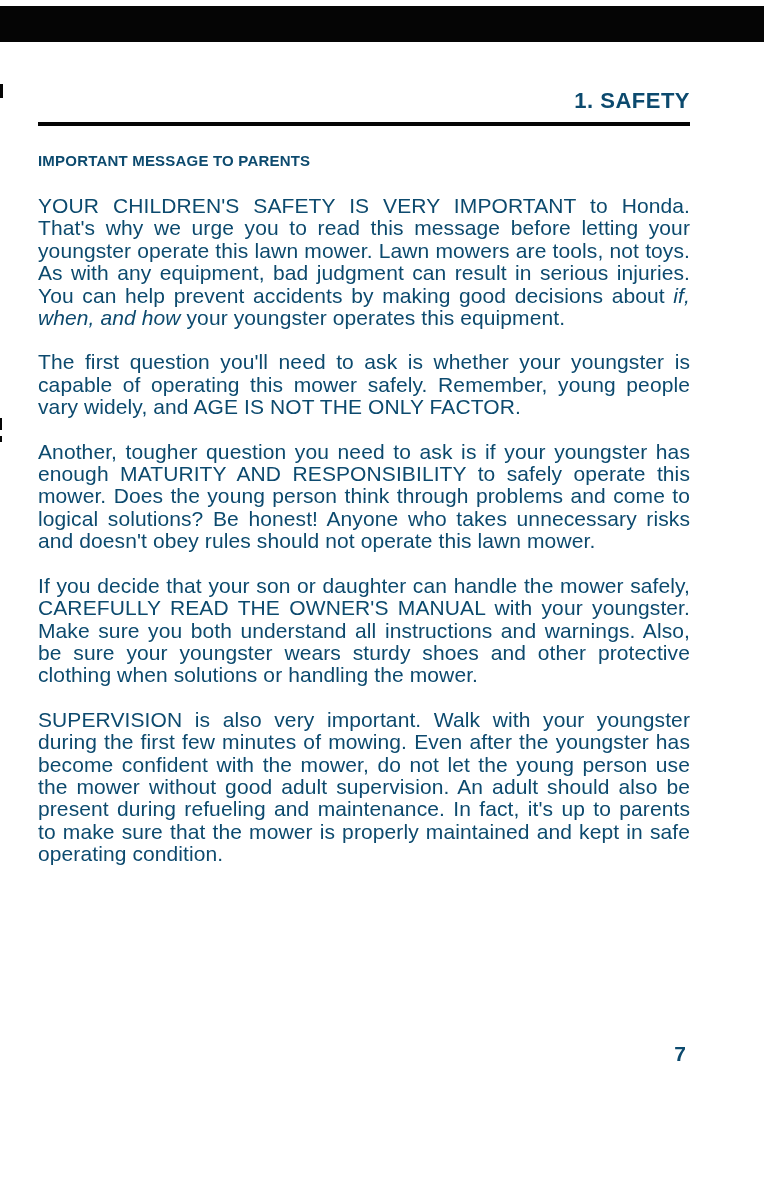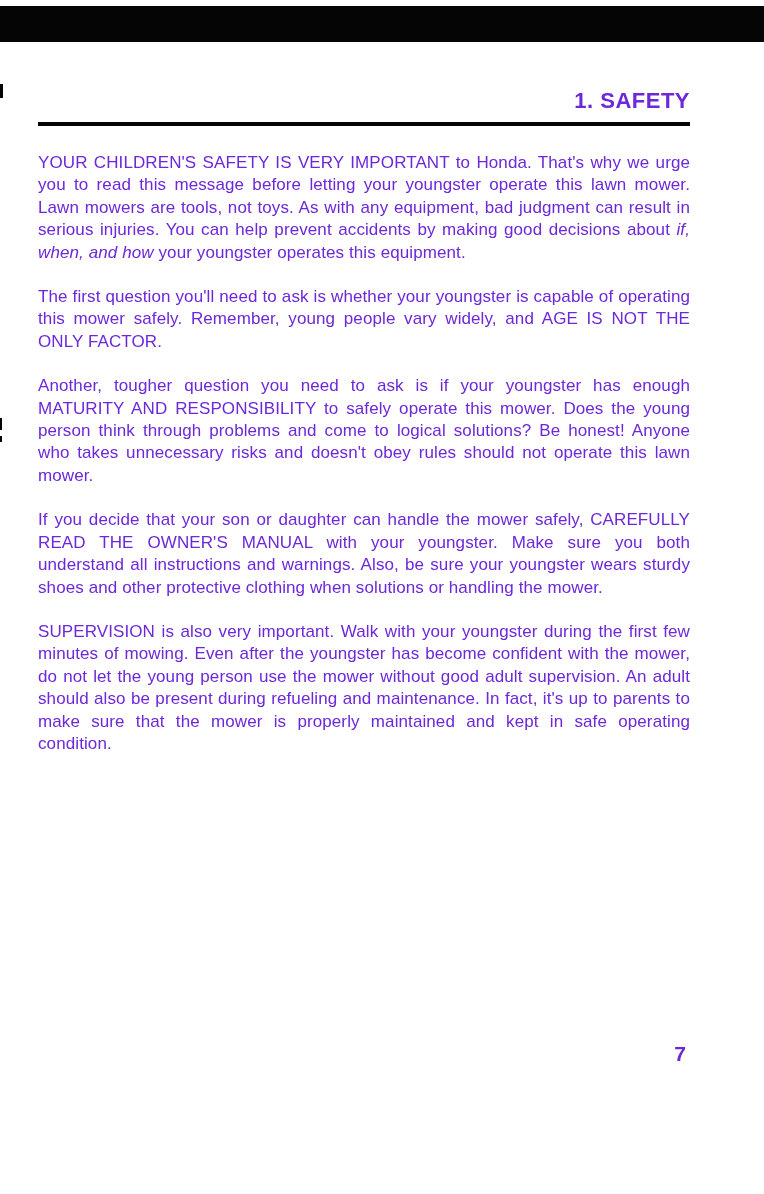--- a/index.html
+++ b/index.html
@@ -7,21 +7,21 @@
     padding: 0;
     background: #e8e8e8;
   }
   .page {
     position: relative;
     width: 764px;
     height: 1194px;
     margin: 0 auto;
     background: #ffffff;
     font-family: "Liberation Sans", sans-serif;
-    color: #6d28d9;
+    color: #0c4a6e;
     overflow: hidden;
   }
   .top-bar {
     position: absolute;
     top: 6px;
     left: 0;
     width: 100%;
     height: 36px;
     background: #050505;
   }
@@ -52,21 +52,21 @@
     margin: 0 0 26px 0;
   }
   .section-heading {
     margin: 0 0 26px 0;
     font-size: 15px;
     font-weight: bold;
     letter-spacing: 0.2px;
   }
   .para {
     margin: 0 0 22px 0;
-    font-size: 17px;
+    font-size: 21px;
     line-height: 22.4px;
     text-align: justify;
     letter-spacing: 0.1px;
   }
   .para em {
     font-style: italic;
   }
   .page-number {
     position: absolute;
     right: 78px;
@@ -85,20 +85,21 @@
   <div class="scan-artifact artifact-1"></div>
   <div class="scan-artifact artifact-2"></div>
   <div class="scan-artifact artifact-3"></div>
 
   <div class="content">
 
     <h1 class="chapter-title">1. SAFETY</h1>
 
     <div class="header-rule"></div>
 
+    <h2 class="section-heading">IMPORTANT MESSAGE TO PARENTS</h2>
 
     <p class="para"><span>YOUR CHILDREN'S SAFETY IS VERY IMPORTANT to Honda. That's why we urge you to read this message before letting your youngster operate this lawn mower. Lawn mowers are tools, not toys. As with any equipment, bad judgment can result in serious injuries. You can help prevent accidents by making good decisions about </span><em>if, when, and how</em><span> your youngster operates this equipment.</span></p>
 
     <p class="para">The first question you'll need to ask is whether your youngster is capable of operating this mower safely. Remember, young people vary widely, and AGE IS NOT THE ONLY FACTOR.</p>
 
 
     <p class="para">Another, tougher question you need to ask is if your youngster has enough MATURITY AND RESPONSIBILITY to safely operate this mower. Does the young person think through problems and come to logical solutions? Be honest! Anyone who takes unnecessary risks and doesn't obey rules should not operate this lawn mower.</p>
 
     <p class="para">If you decide that your son or daughter can handle the mower safely, CAREFULLY READ THE OWNER'S MANUAL with your youngster. Make sure you both understand all instructions and warnings. Also, be sure your youngster wears sturdy shoes and other protective clothing when solutions or handling the mower.</p>
 

